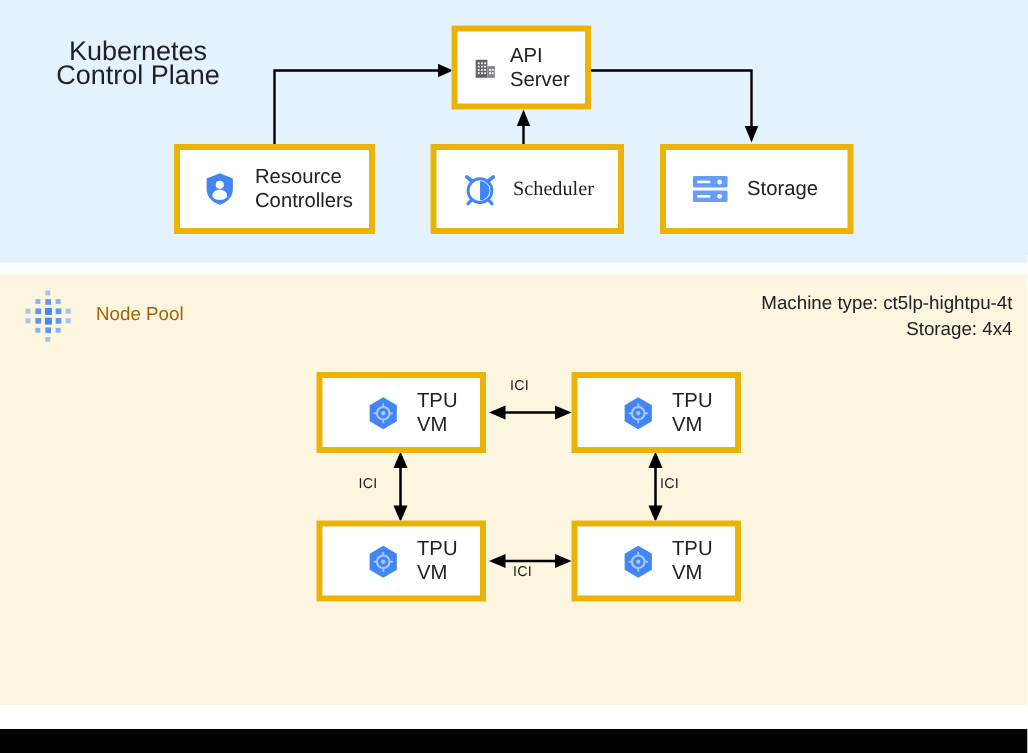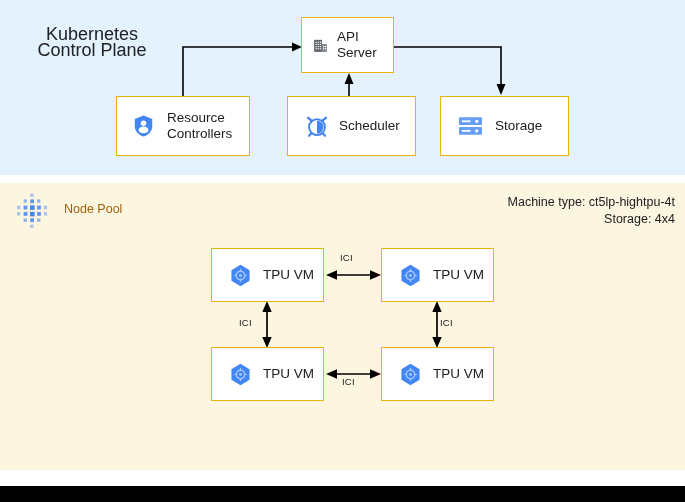--- a/index.html
+++ b/index.html
@@ -28,36 +28,36 @@
     position:absolute;right:10px;top:194px;text-align:right;
     font-size:12.5px;line-height:17px;color:#202124;margin-left:30px;
   }
 
   
   #bottom-white{top:470px;height:16px;background:#ffffff;}
   #bottom-black{top:486px;height:16px;background:#000000;}
 
   
   .box{
-    position:absolute;background:#ffffff;border:1px solid #eab308;
+    position:absolute;background:#ffffff;border:4px solid #eab308;
     box-sizing:border-box;display:flex;align-items:center;
   }
   .box .icon{flex:0 0 auto;display:flex;align-items:center;justify-content:center;}
   .box .blabel{
     font-size:13.5px;line-height:16px;color:#202124;white-space:pre-line;
   }
 
   
   #box-api-server{left:301px;top:17px;width:93px;height:56px;padding-left:10px;gap:8px;}
   #box-resource-controllers{left:116px;top:96px;width:134px;height:60px;padding-left:16px;gap:13px;}
-  #box-scheduler{left:287px;top:96px;width:129px;height:60px;padding-left:17px;gap:10px;}
+  #box-scheduler{left:287px;top:96px;width:129px;height:60px;padding-left:17px;gap:10px;font-family:Liberation Serif, serif;}
   #box-storage{left:440px;top:96px;width:129px;height:60px;padding-left:17px;gap:12px;}
 
   
-  .tpu-box{width:113px;height:54px;padding-left:18px;gap:12px;}
+  .tpu-box{width:113px;height:54px;padding-left:30px;gap:12px;}
   #box-tpu-1{left:211px;top:248px;}
   #box-tpu-2{left:381px;top:248px;}
   #box-tpu-3{left:211px;top:347px;}
   #box-tpu-4{left:381px;top:347px;}
   .tpu-box .blabel{font-size:13.5px;}
 
   
   .lines{position:absolute;left:0;top:0;width:685px;height:502px;pointer-events:none;}
 
   

